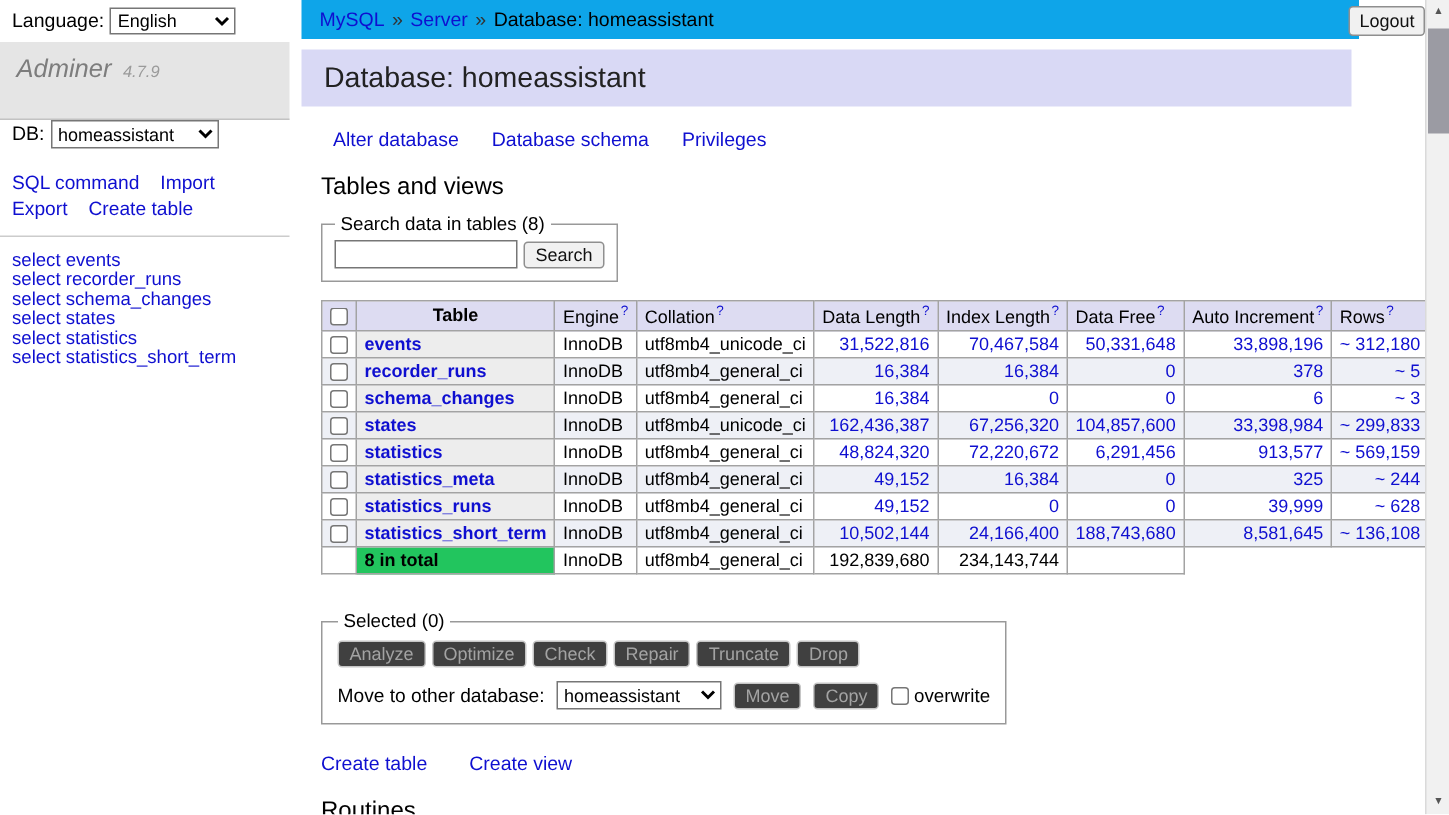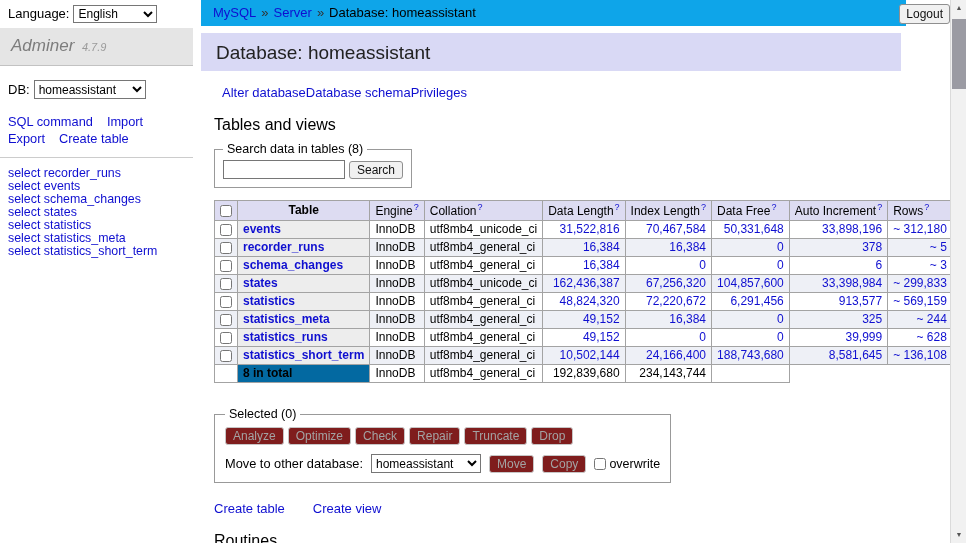--- a/index.html
+++ b/index.html
@@ -2,48 +2,48 @@
 <html><head>
 <meta charset="utf-8">
 <style>
   * { margin:0; padding:0; box-sizing:border-box; }
   html,body { background:#fff; }
   #screen { position:relative; width:966px; height:543px; overflow:hidden; background:#fff;
             font-family:"Liberation Sans",sans-serif; font-size:13px; color:#000; }
   a { color:#0f0fd0; text-decoration:none; cursor:pointer; }
   button { font-family:"Liberation Sans",sans-serif; font-size:12px; padding:1px 7px;
            background:#f1f1f1; border:1px solid #8f8f8f; border-radius:3px; color:#111; }
-  button:disabled { color:#a3a3a3; border-color:#c6c6c6; background:#7f1d1d; }
+  button:disabled { color:#a3a3a3; border-color:#c6c6c6; background:#404040; }
   select { font-family:"Liberation Sans",sans-serif; font-size:12px; border:1px solid #767676;
            background:#fff; height:20px; }
   input[type=text] { border:1px solid #767676; height:19px; font-size:12px; padding:0 3px; }
   input[type=checkbox] { width:12px; height:12px; margin:0; vertical-align:middle; }
 
   
   #lang-bar { position:absolute; top:0; left:0; width:193px; height:28px; padding:5px 0 0 8px; }
   #lang-bar select { width:84px; height:18px; margin-left:4px; }
-  #logo { position:absolute; top:28px; left:0; width:193px; height:38px; background:#e5e5e5;
+  #logo { position:absolute; top:28px; left:0; width:193px; height:52px; background:#e5e5e5;
           border-bottom:1px solid #c2c2c2; padding:8px 0 0 11px; font-style:italic; color:#7d7d7d; }
   #logo .app { font-size:17px; }
   #logo .ver { font-size:11px; color:#9a9a9a; margin-left:4px; }
   #sidebar { position:absolute; top:67px; left:0; width:193px; padding:13px 8px 0 8px; }
   .db-row { margin-bottom:15px; font-size:13px; }
   .db-row select { width:112px; margin-left:4px; height:19px; }
   .cmd-links { display:flex; flex-wrap:wrap; width:172px; column-gap:14px; row-gap:2px; font-size:12.8px; }
   .sep-line { border-bottom:1px solid #ccc; margin:11px -8px 9px -8px; }
   .table-links a { display:block; font-size:12.4px; line-height:13px; }
 
   
   #main { position:absolute; left:201px; top:0; width:749px; }
   #breadcrumb { width:705px; height:26px; background:#0ea5e9; padding:5px 12px; font-size:13px; }
   #breadcrumb .sep { color:#333; margin:0 5px; }
   #db-title { margin:7px 0 0 0; width:700px; height:38px; background:#d9d9f5;
               font-size:19px; font-weight:400; color:#222; padding:9px 0 0 15px; }
   #content { padding:14px 0 0 13px; }
-  .actions { margin-left:8px; display:flex; font-size:13px; }
+  .actions { margin-left:8px; display:flex; gap:22px; font-size:13px; }
   h3.section { font-size:16px; font-weight:400; color:#000; margin-top:16px; }
   fieldset { border:1px solid #999; padding:4px 8px 8px 8px; width:fit-content; margin-top:8px; }
   legend { font-size:12.5px; padding:0 4px; }
   #search-box input { width:122px; }
   #search-box button { margin-left:4px; }
 
   table.data { border-collapse:collapse; font-size:12px; margin-top:12px; }
   .data td, .data th { border:1px solid #a3a3a3; padding:1px 5px; white-space:nowrap; line-height:1.25; }
   .data thead td, .data thead th { background:#dddcf2; font-weight:400; text-align:left; }
   .data thead th.col-0 { font-weight:700; text-align:center; min-width:112px; }
@@ -51,21 +51,21 @@
   .data thead .col-1 { min-width:42px; } .data thead .col-2 { min-width:96px; }
   .data thead .col-3 { min-width:66px; } .data thead .col-4 { min-width:70px; }
   .data thead .col-5 { min-width:58px; } .data thead .col-6 { min-width:82px; }
   .data thead .col-7 { min-width:54px; } .data thead .col-8 { min-width:50px; }
   .sup { font-size:9px; vertical-align:super; margin-left:1px; }
   .data tbody tr:nth-child(2n):not(.total) { background:#eef0f6; }
   .data tbody th.tname { background:#ededed; text-align:left; }
   .data tbody th.tname a { font-weight:700; }
   .data td.num { text-align:right; }
   .data td.num a { color:#0f0fd0; }
-  .data tr.total th.tname { background:#0369a1; }
+  .data tr.total th.tname { background:#22c55e; }
   .data tr.total td.num { color:#000; }
 
   #selected-box { margin-top:24px; padding:6px 10px 9px 10px; }
   .sel-buttons { display:flex; gap:4px; }
   .move-row { margin-top:9px; display:flex; align-items:center; gap:8px; font-size:12.8px; }
   .move-row select { width:110px; height:19px; }
   .move-row label { display:flex; align-items:center; gap:3px; font-size:12.5px; }
 
   .links-row { display:flex; gap:28px; margin-top:18px; font-size:13px; }
 
@@ -98,26 +98,25 @@
       <span>DB:</span><select><option>homeassistant</option></select>
     </div>
     <div class="cmd-links">
         <a>SQL command</a>
         <a>Import</a>
         <a>Export</a>
         <a>Create table</a>
       </div>
     <div class="sep-line"></div>
     <div class="table-links">
+        <a>select events</a>
         <a>select recorder_runs</a>
-        <a>select events</a>
         <a>select schema_changes</a>
         <a>select states</a>
         <a>select statistics</a>
-        <a>select statistics_meta</a>
         <a>select statistics_short_term</a>
       </div>
   </div>
 
   <div id="main">
     <div id="breadcrumb"><a>MySQL</a><span class="sep">»</span><a>Server</a><span class="sep">»</span><span>Database: homeassistant</span></div>
     <h2 id="db-title">Database: homeassistant</h2>
     <div id="content">
       <div class="actions">
           <a>Alter database</a>

